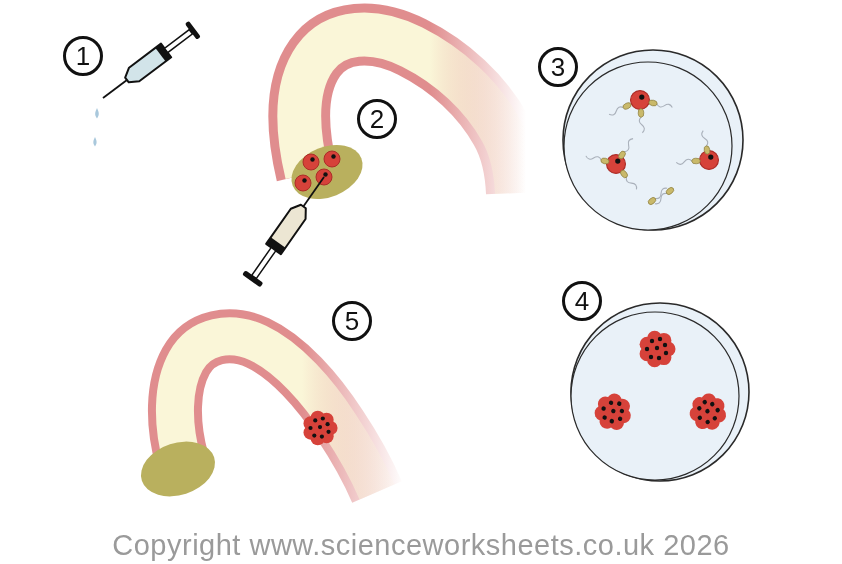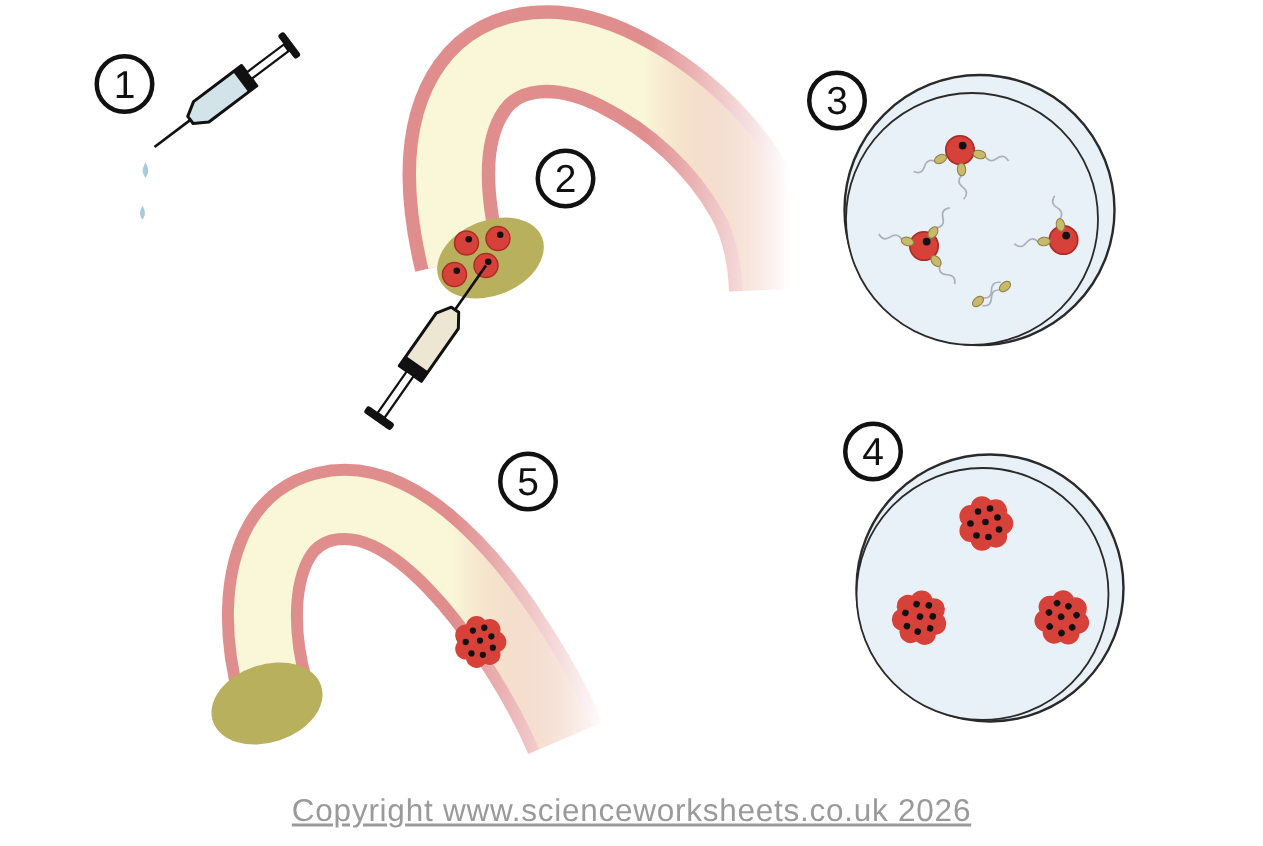--- a/index.html
+++ b/index.html
@@ -27,21 +27,21 @@
   .stop-cream { stop-color:var(--tube-inner-cream); }
 
   .badge {
     position:absolute; width:40px; height:40px; box-sizing:border-box;
     border:3px solid var(--ink-black); border-radius:50%; background:#fff;
     display:flex; align-items:center; justify-content:center;
     font-size:26px; line-height:1; color:var(--ink-black);
   }
   .copyright {
     position:absolute; left:0; right:0; top:529px; text-align:center;
-    font-size:21px; color:var(--copyright-gray); letter-spacing:.5px;text-decoration:underline;
+    font-size:29px; color:var(--copyright-gray); letter-spacing:.5px;
   }
 </style>
 </head>
 <body>
 
 <div class="canvas">
 
   <svg class="art" width="842" height="564" viewBox="0 0 842 564">
     <defs>
       <linearGradient id="fadeP2" gradientUnits="userSpaceOnUse" x1="430" y1="0" x2="526" y2="0">

